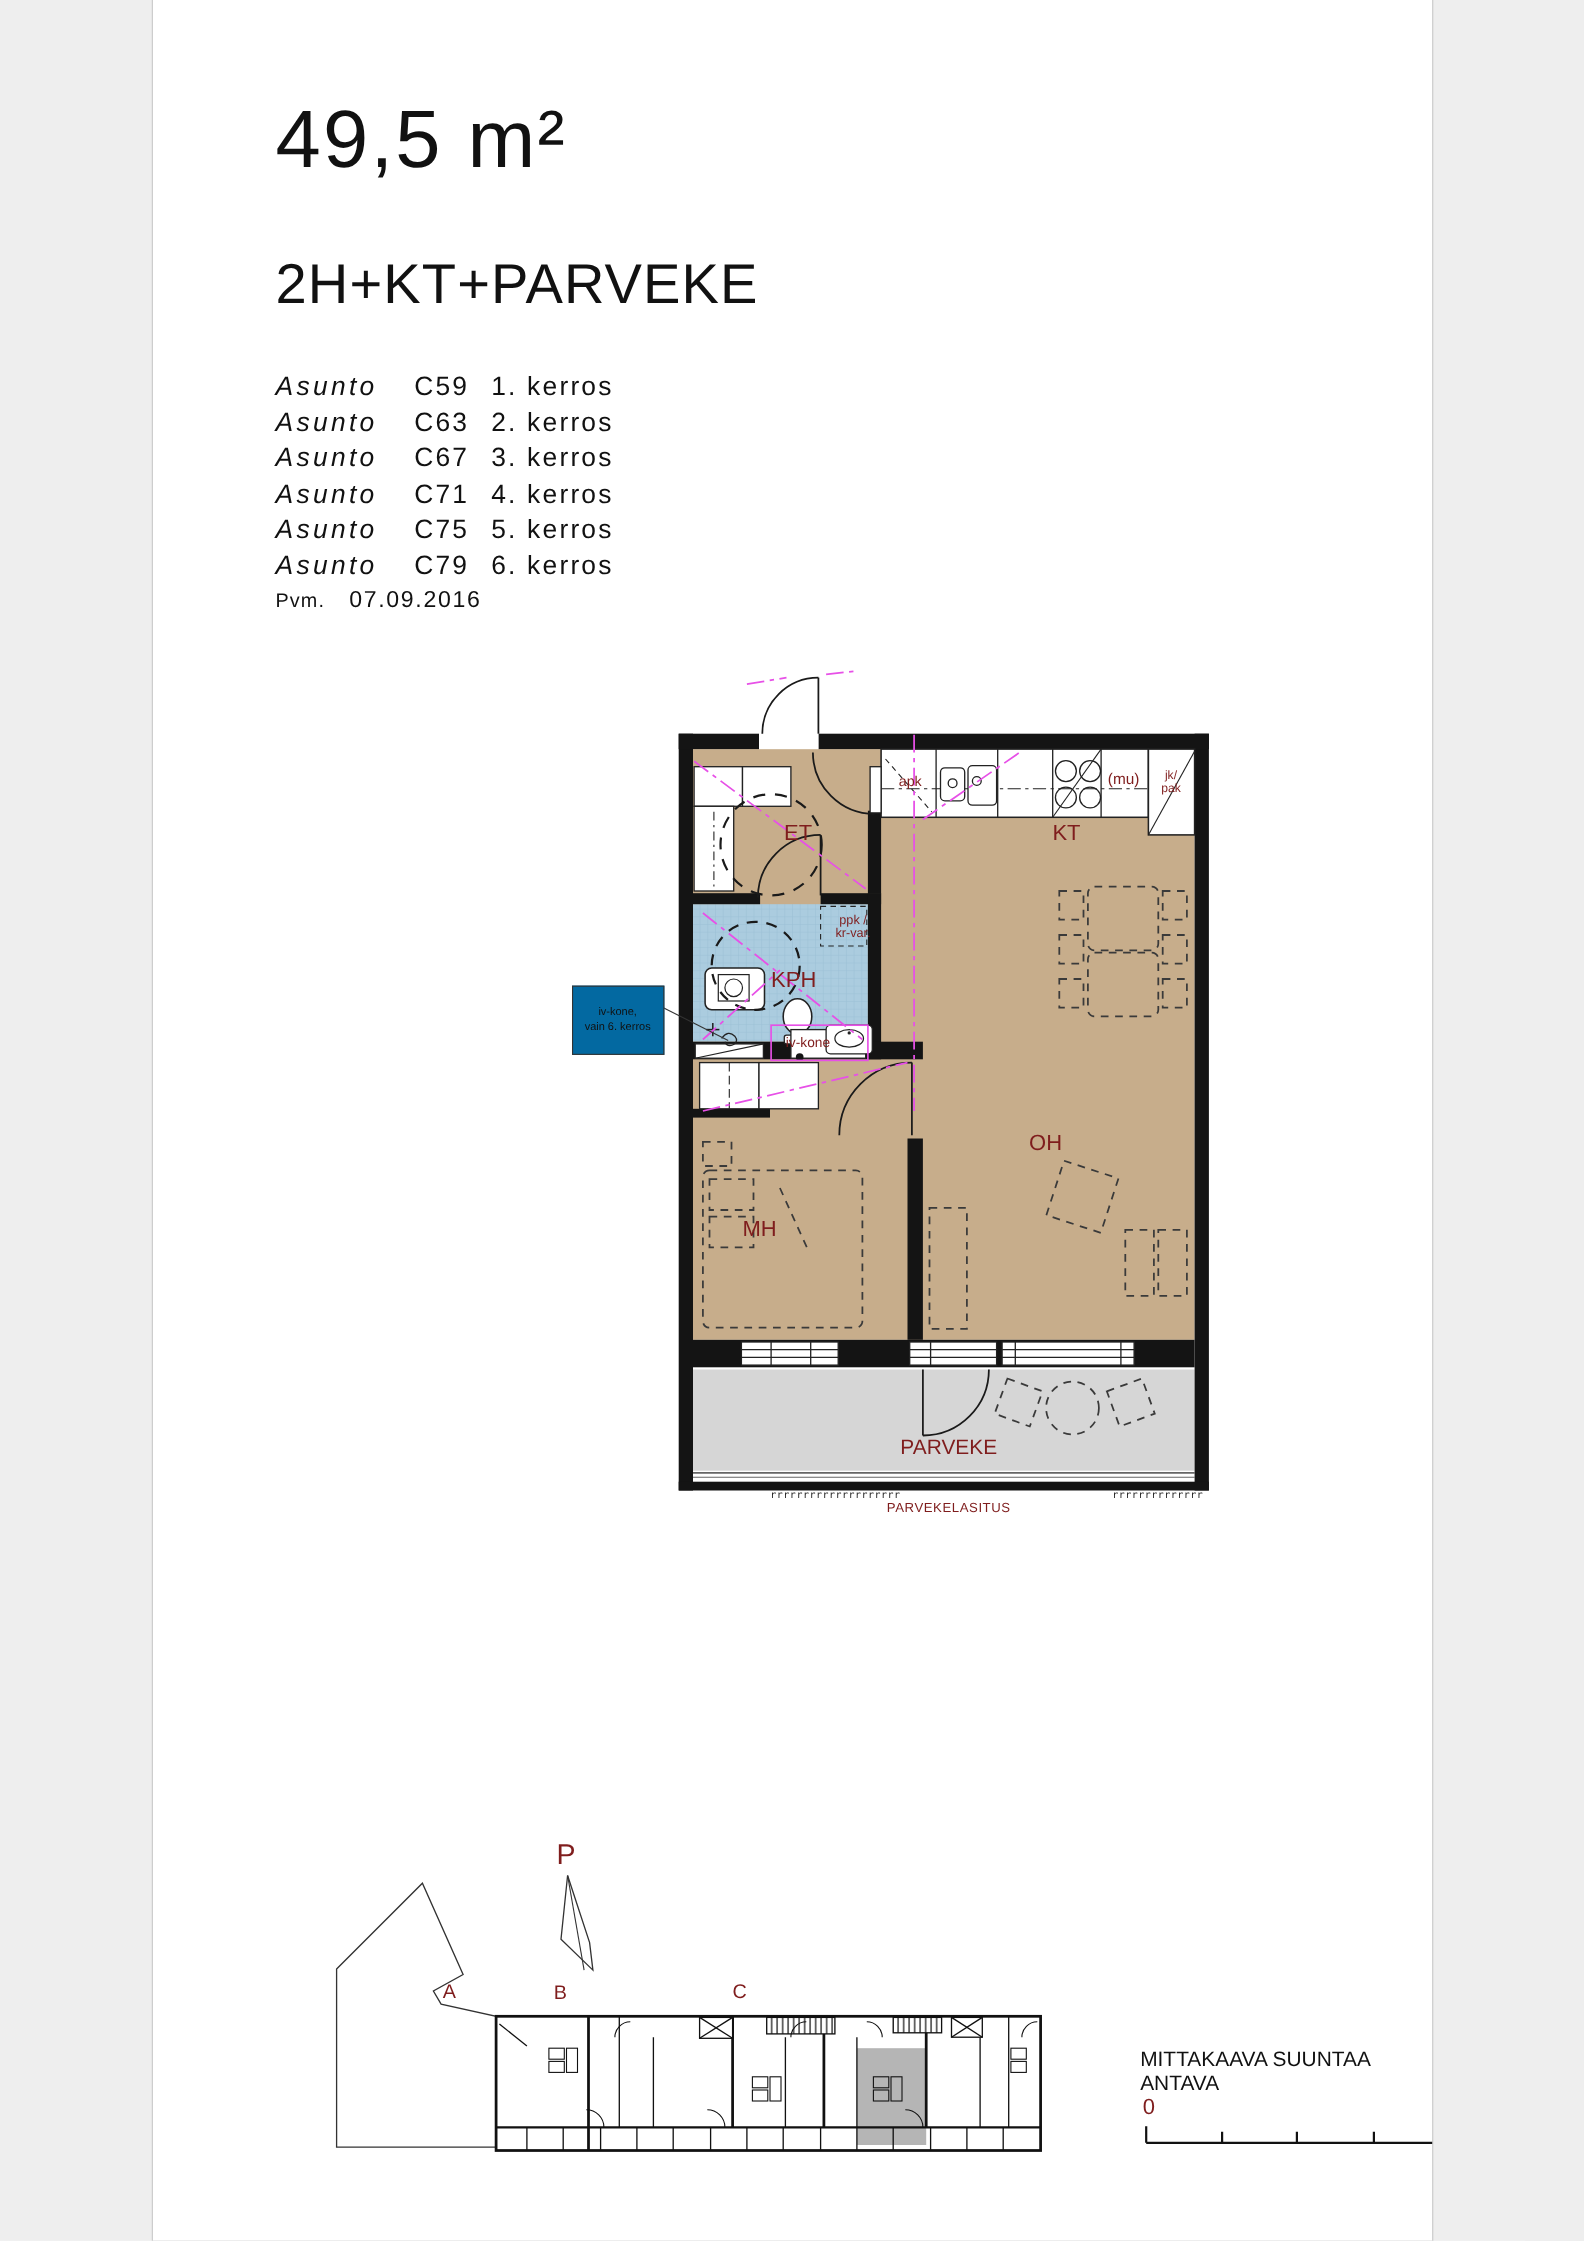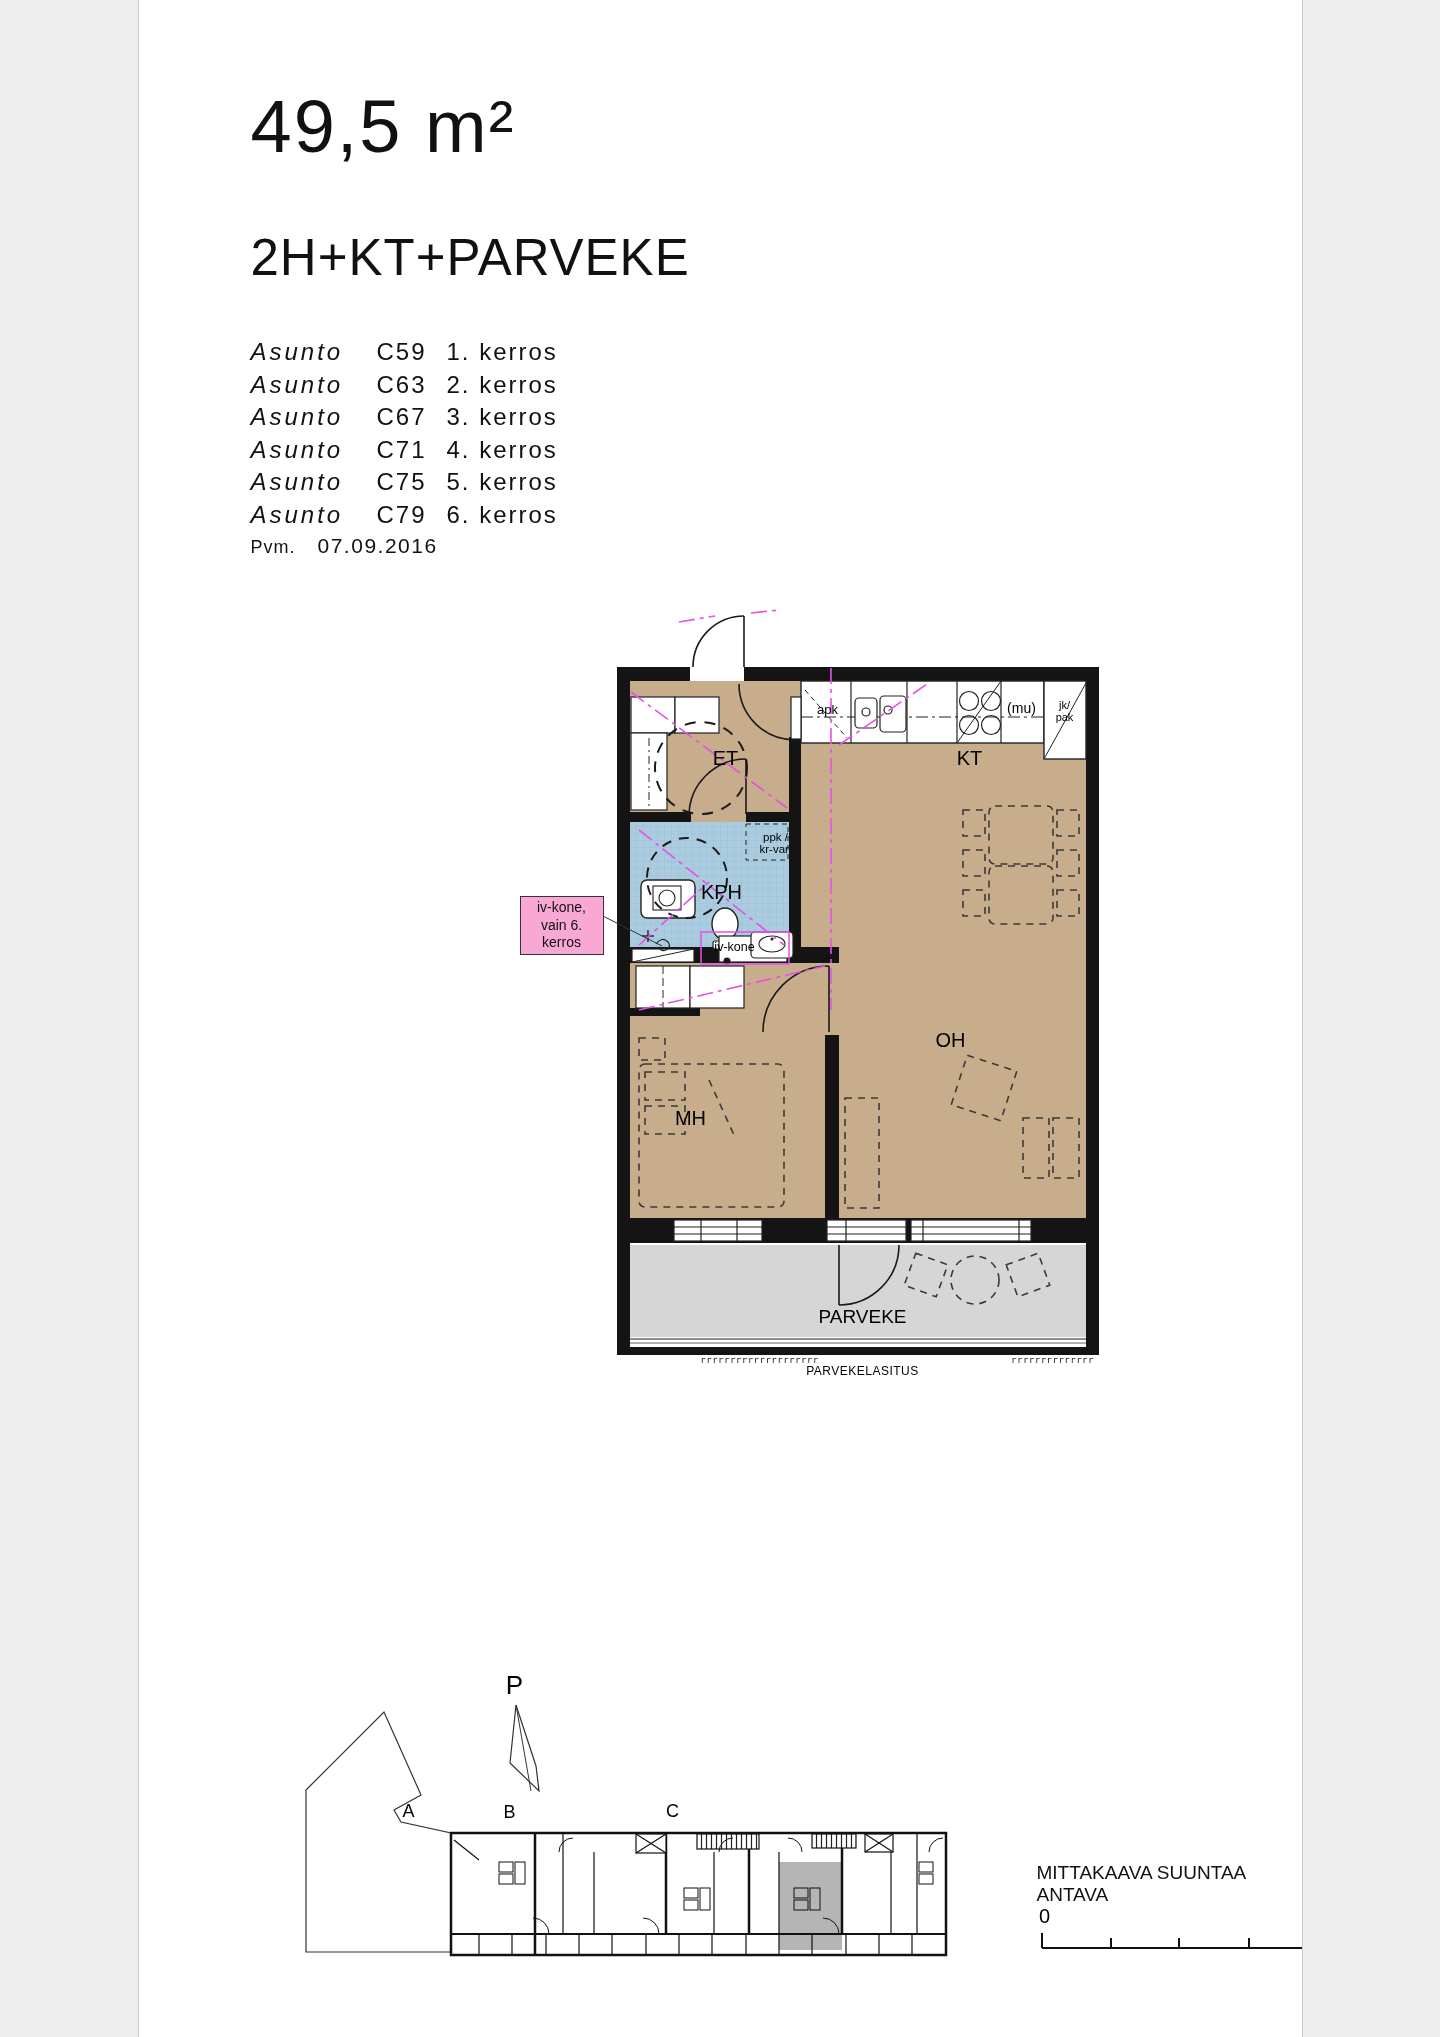--- a/index.html
+++ b/index.html
@@ -3,32 +3,32 @@
 <meta charset="utf-8">
 <style>
   html,body{margin:0;padding:0;background:#eee;}
   .page{
     position:relative;width:1163px;height:2037px;background:#fff;
     margin:0 auto;outline:1px solid #c9c9c9;overflow:hidden;
     font-family:"Liberation Sans",sans-serif;color:#111;
   }
   .abs{position:absolute;}
   .lbl{position:absolute;transform:translate(-50%,-50%);white-space:nowrap;
-       font-family:"Liberation Sans",sans-serif;color:#000000;line-height:1.05;text-align:center;}
+       font-family:"Liberation Sans",sans-serif;color:#7f1d1d;line-height:1.05;text-align:center;}
   .area-title{position:absolute;left:112px;top:84px;font-size:74px;letter-spacing:2px;}
   .layout-title{position:absolute;left:112px;top:228px;font-size:51px;letter-spacing:1px;}
   .apt-list{position:absolute;left:112px;top:336px;font-size:24px;letter-spacing:3px;}
   .apt-row{display:flex;height:32.5px;align-items:center;}
   .apt-row .c1{width:126px;font-style:italic;}
   .apt-row .c2{width:70px;letter-spacing:2px;}
   .apt-row .c3{letter-spacing:2px;}
   .pvm-row{position:absolute;left:112px;top:534px;font-size:18px;letter-spacing:1px;}
   .pvm-row .date{font-size:21px;margin-left:22px;letter-spacing:1.5px;}
-  .callout{position:absolute;left:381px;top:896px;width:82px;border:1px solid #333;background:#f9a8d4;
-           font-size:14px;text-align:center;padding:2px 0;line-height:1.25;}
+  .callout{position:absolute;left:381px;top:896px;width:82px;border:1px solid #333;background:#0369a1;
+           font-size:10px;text-align:center;padding:18px 0;line-height:1.25;}
   .ticks{position:absolute;transform:translate(-50%,-50%);font-family:"DejaVu Sans Mono",monospace;
          font-size:9px;letter-spacing:0.5px;color:#222;}
   svg{position:absolute;left:0;top:0;}
 </style>
 </head>
 <body>
 
 <div class="page">
 
   <svg width="1440" height="2037" viewBox="0 0 1440 2037">

